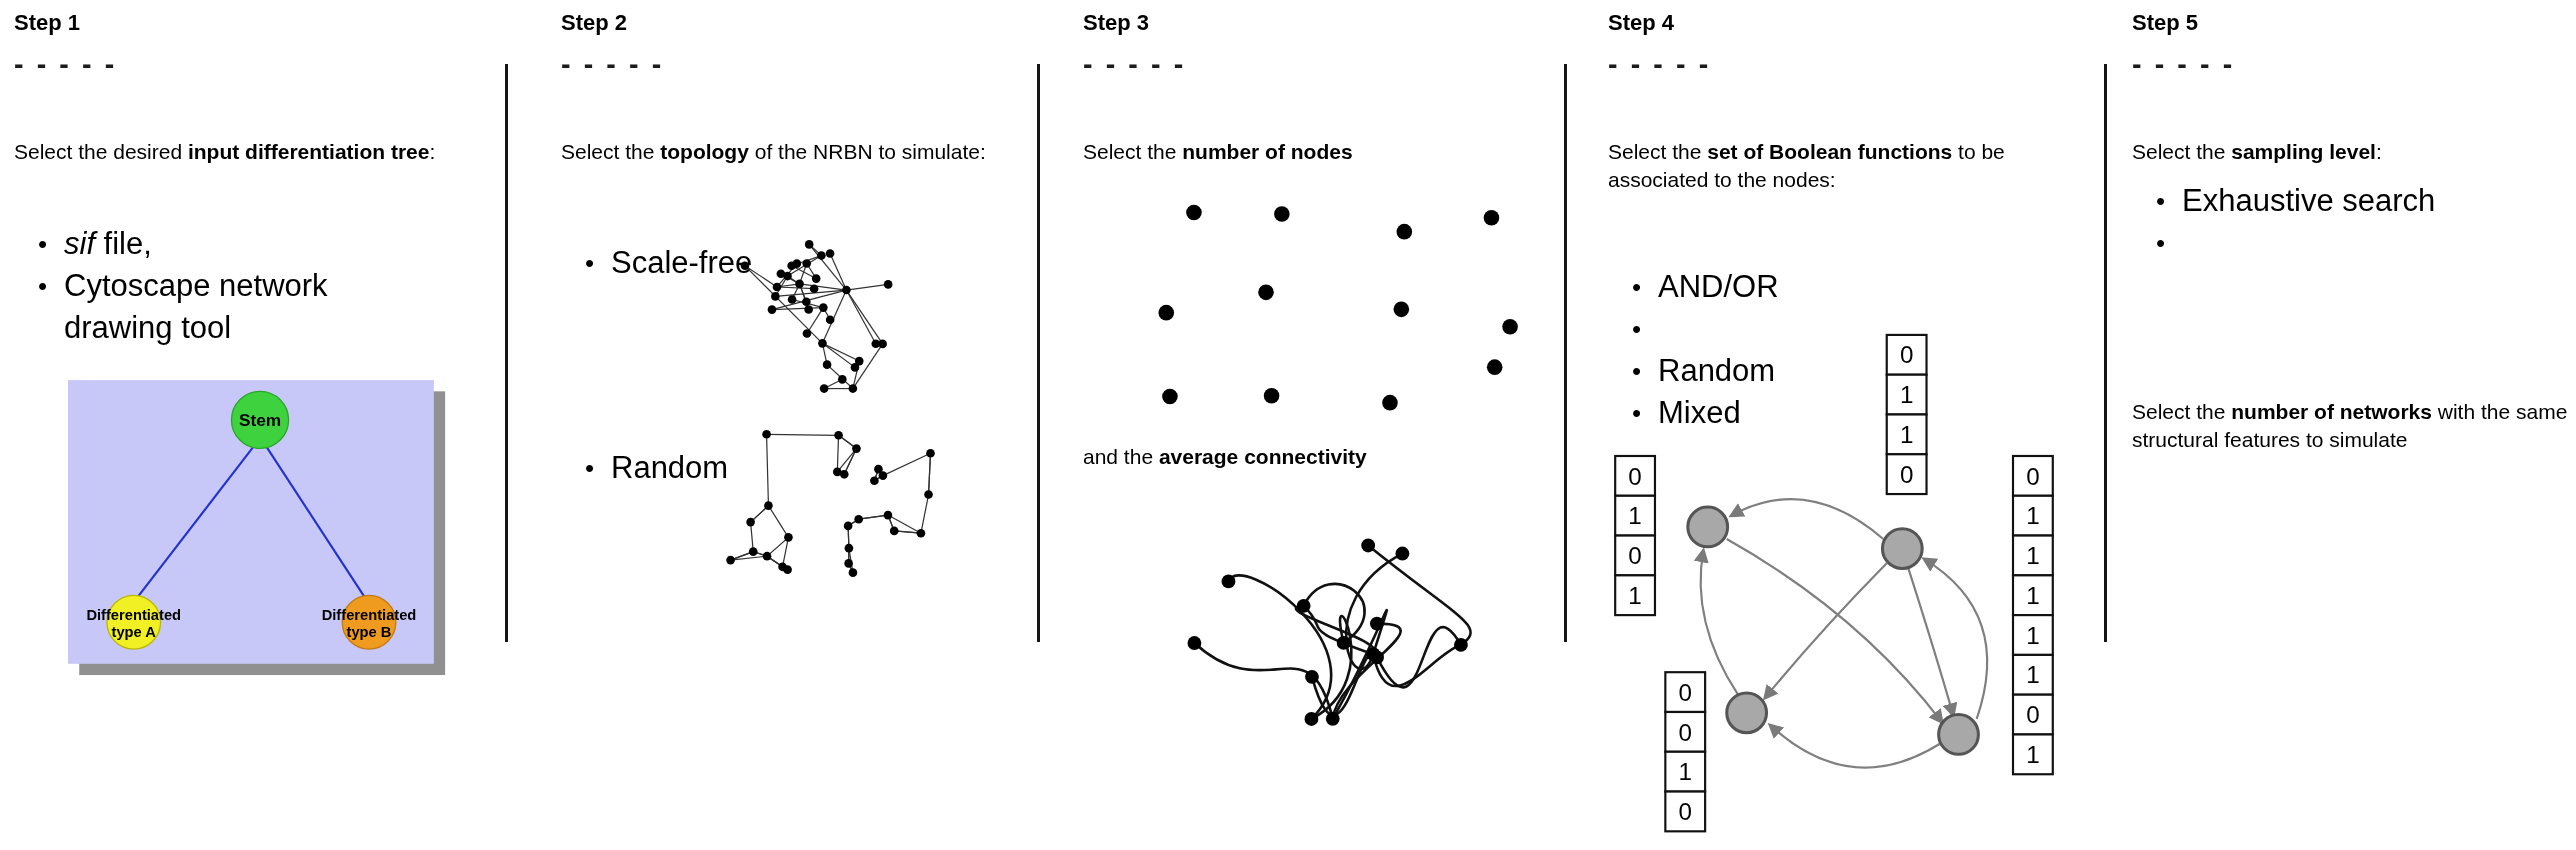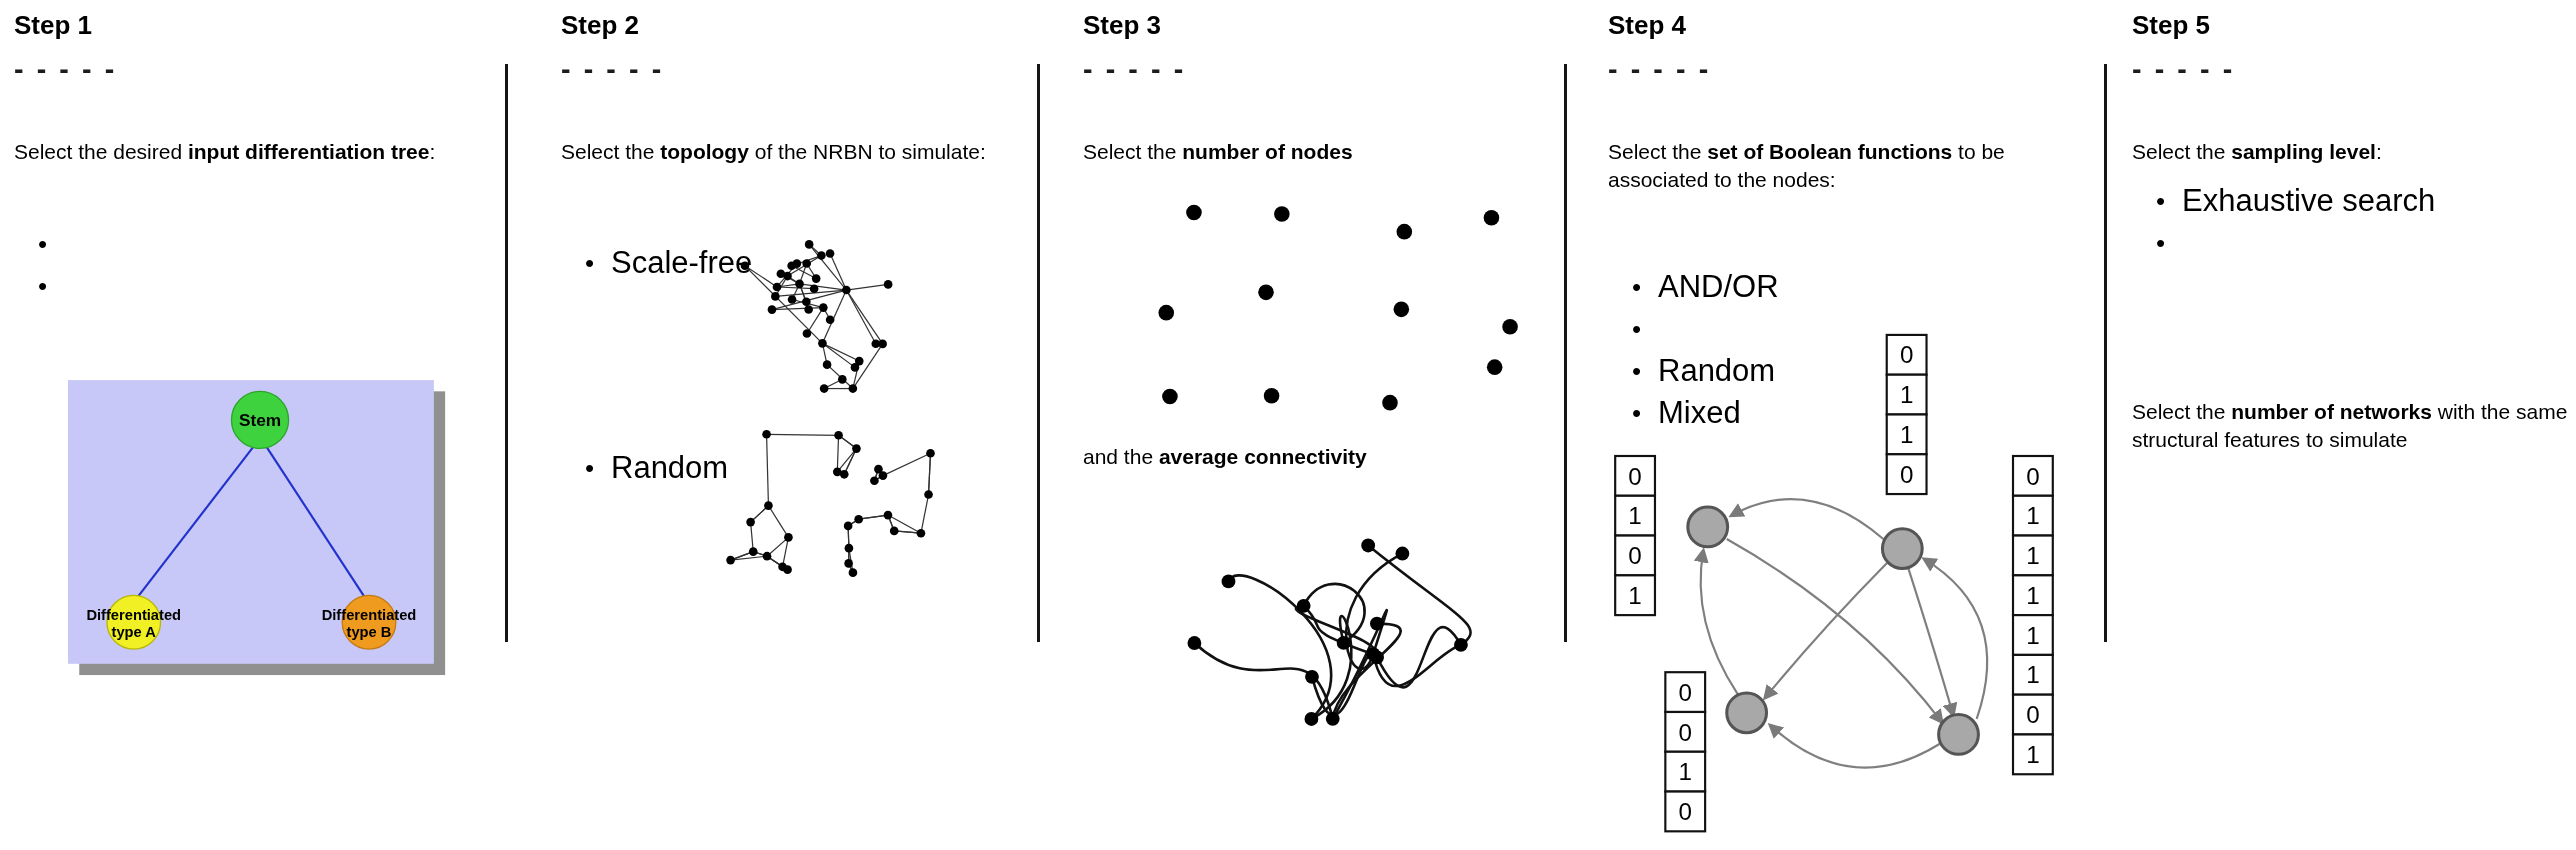--- a/index.html
+++ b/index.html
@@ -1,20 +1,20 @@
 <!DOCTYPE html>
 <html style="font-size:14px"><head>
 <meta charset="utf-8">
 <style>
   *{box-sizing:border-box;margin:0;padding:0}
   html,body{background:#fff}
   body{font-family:"Liberation Sans",sans-serif;color:#000}
   .page{position:relative;width:2576px;height:851px;background:#fff;overflow:hidden}
   .col{position:absolute;top:10.4px;height:835px}
-  .step-title{font-size:26px;font-weight:bold;margin-bottom:12px}
+  .step-title{font-size:22px;font-weight:bold;margin-bottom:12px}
   .dashes{font-size:28.6px;font-weight:bold;letter-spacing:2.6px;color:#1c1c1c}
   .para{position:absolute;font-size:21px;line-height:1.33}
   .para b{font-weight:bold}
   .it{font-style:italic}
   .bullets{position:absolute;font-size:31px;line-height:1.33}
   .bullet{display:flex;align-items:flex-start}
   .bullet .dot{width:43px;flex:none;text-align:center;font-size:26px;line-height:42px}
   .bullet .btxt{flex:1}
   .divider{position:absolute;top:64px;width:2.6px;height:578px;background:#151515}
   svg{position:absolute;overflow:visible}
@@ -29,23 +29,25 @@
 
 <div class="page">
 
   <section class="col" style="left:14px;width:485px">
     <h2 class="step-title">Step 1</h2>
     <div class="dashes">- - - - -</div>
     <p class="para" style="top:128px;width:437px"><span>Select the desired </span><b>input differentiation tree</b><span>:</span></p>
     <div class="bullets" style="top:213px;left:7px;width:459px">
       <div class="bullet">
         <span class="dot">•</span>
+        <span class="btxt"><i class="it">sif</i><span> file,</span></span>
       </div>
       <div class="bullet">
         <span class="dot">•</span>
+        <span class="btxt" style="max-width:346px">Cytoscape network drawing tool</span>
       </div>
     </div>
     <svg style="top:370px;left:54px" width="378" height="296" viewBox="0 0 437 342">
       <rect x="13" y="13" width="423" height="328" fill="#909090"></rect>
       <rect x="0" y="0" width="423" height="328" fill="#c8c8f8"></rect>
       <g stroke-width="2.5">
         <line x1="216" y1="75" x2="78" y2="254" stroke="#2233cc"></line>
         <line x1="228" y1="75" x2="345" y2="254" stroke="#2233cc"></line>
       </g>
       <circle cx="222" cy="46" r="33" stroke="#2aa52a" stroke-width="1.5" fill="#3fd23f"></circle>

